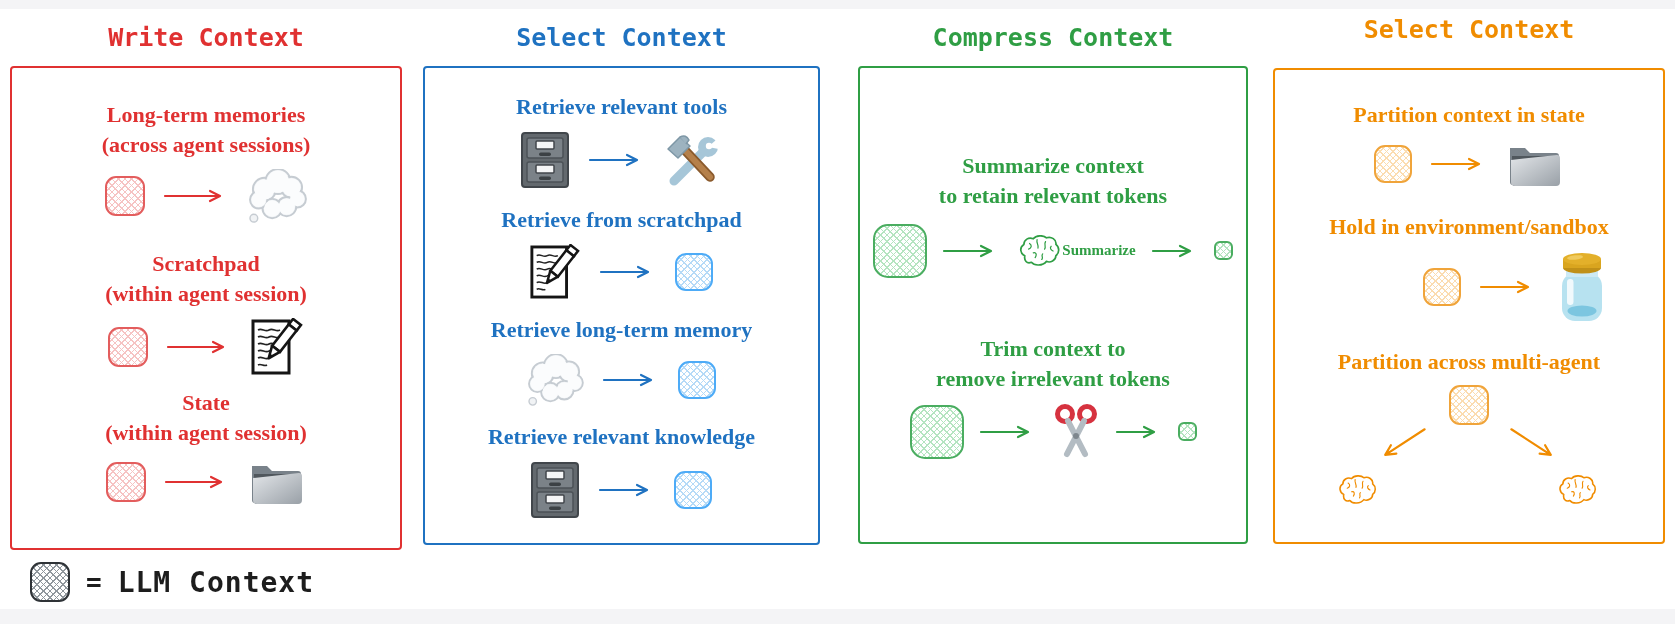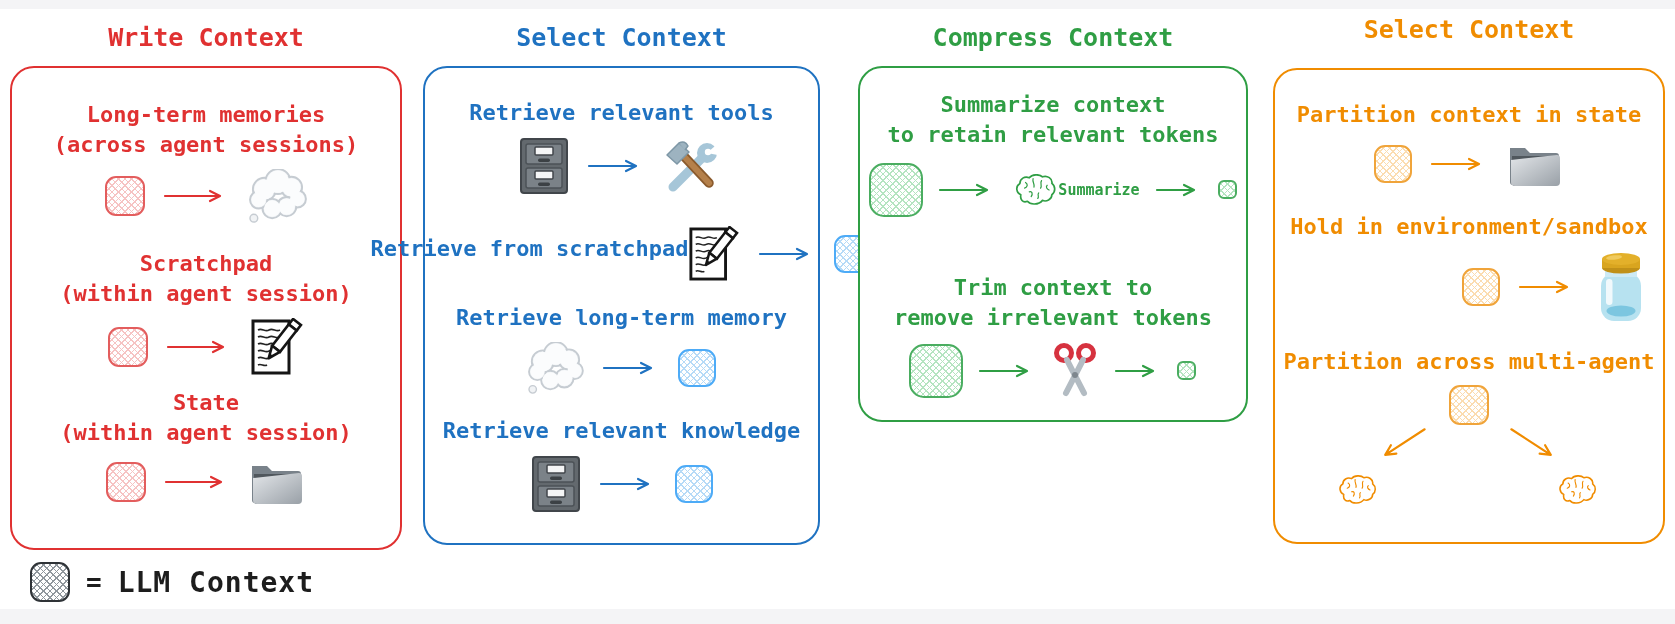--- a/index.html
+++ b/index.html
@@ -14,24 +14,24 @@
 
   .col{position:absolute;top:0;display:flex;flex-direction:column;align-items:center;}
   .col-write{left:10px;width:392px;}
   .col-select{left:423px;width:397px;}
   .col-compress{left:858px;width:390px;}
   .col-isolate{left:1273px;width:392px;}
 
   .col-title{font-size:25px;font-weight:bold;line-height:32px;margin-top:22px;margin-bottom:12px;white-space:nowrap;}
   .col-isolate .col-title{margin-top:14px;margin-bottom:22px;}
 
-  .panel{width:100%;box-sizing:border-box;border-radius:24px;display:flex;flex-direction:column;align-items:center;background:#fff;}
+  .panel{width:100%;box-sizing:border-box;border-radius:4px;display:flex;flex-direction:column;align-items:center;background:#fff;font-family:Liberation Serif, serif;}
   .panel-write{border:2.5px solid #e03131;height:484px;padding-top:32px;}
   .panel-select{border:2.5px solid #1f72c1;height:479px;justify-content:space-evenly;padding:8px 0;}
-  .panel-compress{border:2.5px solid #2f9e44;height:356px;justify-content:center;gap:56px;}
+  .panel-compress{border:2.5px solid #2f9e44;height:478px;justify-content:center;gap:56px;}
   .panel-isolate{border:2.5px solid #f08c00;height:476px;justify-content:space-evenly;padding:6px 0;}
 
   .c-red{color:#e03131;}
   .c-blue{color:#1f72c1;}
   .c-green{color:#2f9e44;}
   .c-orange{color:#f08c00;}
 
   .lbl{font-size:22px;font-weight:bold;line-height:30px;text-align:center;white-space:nowrap;}
   .iconrow{display:flex;align-items:center;gap:18px;margin-top:9px;}
   .mt26{margin-top:26px;} .mt16{margin-top:12px;}
@@ -251,21 +251,21 @@
             <use href="#def-cabinet"></use>
           </svg>
         <svg class="arrow c-blue" width="58" height="14">
             <use href="#def-arrow-58"></use>
           </svg>
         <svg width="60" height="54" viewBox="0 0 60 54">
             <use href="#def-tools"></use>
           </svg>
       </div>
     </div>
-    <div style="display:flex;flex-direction:row;align-items:center;">
+    <div style="display:flex;flex-direction:column;align-items:center;">
       <div class="lbl c-blue">Retrieve from scratchpad</div>
       <div class="iconrow">
         <svg width="52" height="56" viewBox="0 0 54 58">
             <use href="#def-memo"></use>
           </svg>
         <svg class="arrow c-blue" width="58" height="14">
             <use href="#def-arrow-58"></use>
           </svg>
         <div class="hatch hatch-blue"></div>
       </div>

